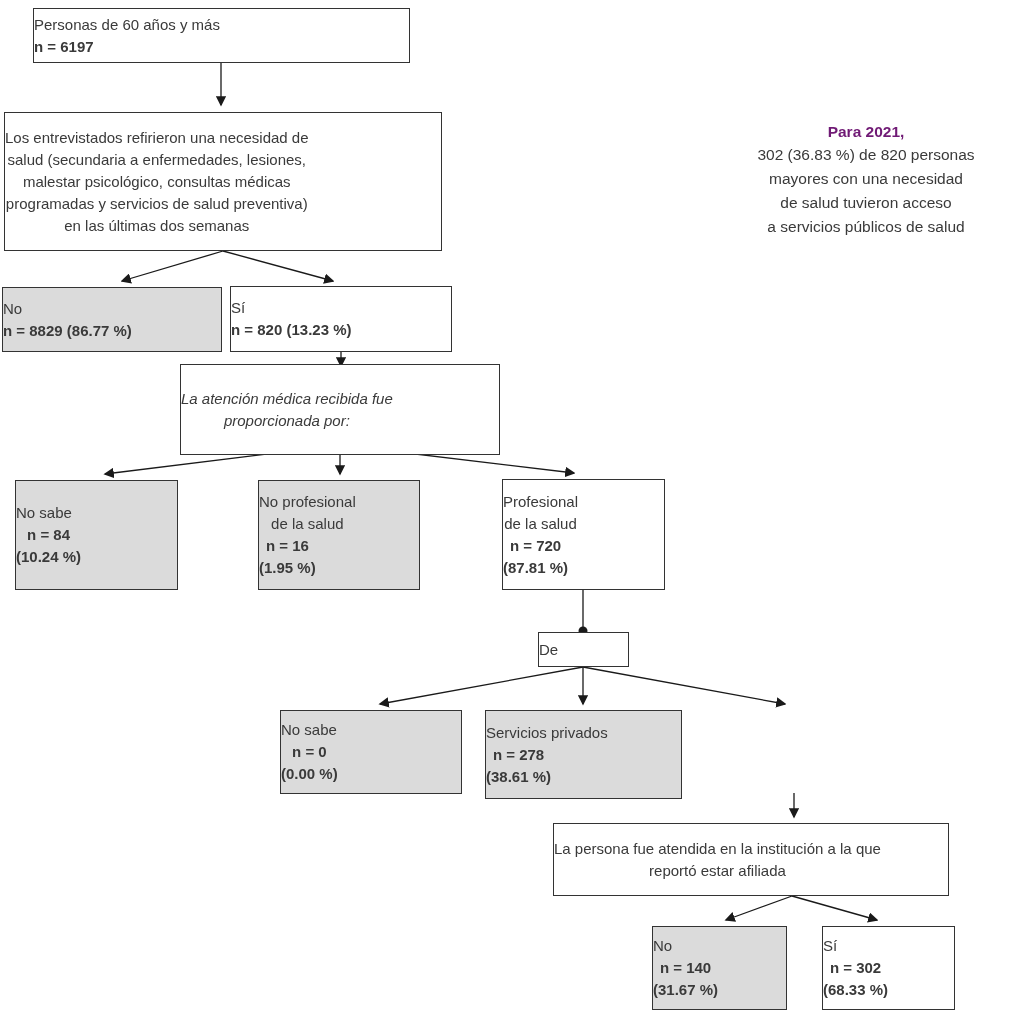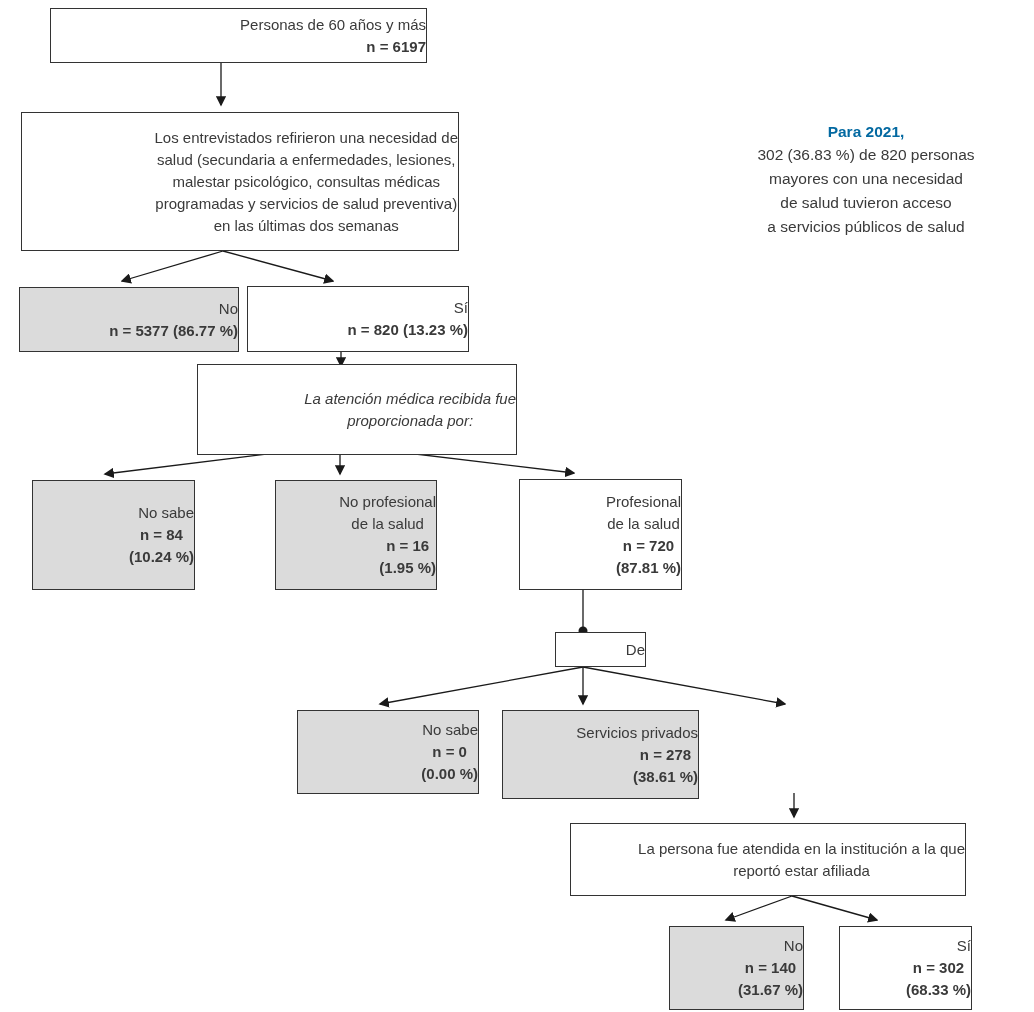--- a/index.html
+++ b/index.html
@@ -24,27 +24,26 @@
     z-index: 0;
   }
   .node {
     position: absolute;
     box-sizing: border-box;
     background: #ffffff;
     border: 1.4px solid #333333;
     display: flex;
     flex-direction: column;
     justify-content: center;
-    align-items: flex-end;
+    align-items: flex-start;
     text-align: center;
     z-index: 1;
     color: #3a3a3a;
     font-size: 15px;
     line-height: 22px;
-    margin-left: 17px;
   }
   .node.gray { background: #dbdbdb; }
   [data-bind] { white-space: pre-line; }
   .title { font-weight: normal; }
   .stats { font-weight: bold; }
   
   #n-root      { left: 33px;  top: 8px;   width: 377px; height: 55px;  }
   #n-need      { left: 4px;   top: 112px; width: 438px; height: 139px; }
   #n-no1       { left: 2px;   top: 287px; width: 220px; height: 65px;  }
   #n-si1       { left: 230px; top: 286px; width: 222px; height: 66px;  }
@@ -65,21 +64,21 @@
     left: 710px;
     top: 120px;
     width: 312px;
     text-align: center;
     z-index: 1;
     font-size: 15.5px;
     color: #3a3a3a;
   }
   .annotation-title {
     font-weight: bold;
-    color: #0369a1;
+    color: #701a75;
     line-height: 23px;
   }
   .annotation-body {
     line-height: 24px;
   }
 </style>
 </head>
 <body>
 
 <div id="canvas">
@@ -133,21 +132,21 @@
   <div class="annotation">
     <div class="annotation-title" data-bind="annotation.title">Para 2021,</div>
     <div class="annotation-body" data-bind="annotation.lines">302 (36.83 %) de 820 personas
 mayores con una necesidad
 de salud tuvieron acceso
 a servicios públicos de salud</div>
   </div>
 
   <div class="node gray" id="n-no1">
     <div class="title" data-bind="nodes.no_necesidad.title">No</div>
-    <div class="stats" data-bind="nodes.no_necesidad.stats">n = 5377 (86.77 %)</div>
+    <div class="stats" data-bind="nodes.no_necesidad.stats">n = 8829 (86.77 %)</div>
   </div>
 
   <div class="node" id="n-si1">
     <div class="title" data-bind="nodes.si_necesidad.title">Sí</div>
     <div class="stats" data-bind="nodes.si_necesidad.stats">n = 820 (13.23 %)</div>
   </div>
 
   <div class="node" id="n-atencion">
     <div class="title" data-bind="nodes.atencion.title">La atención médica recibida fue
 proporcionada por:</div>

